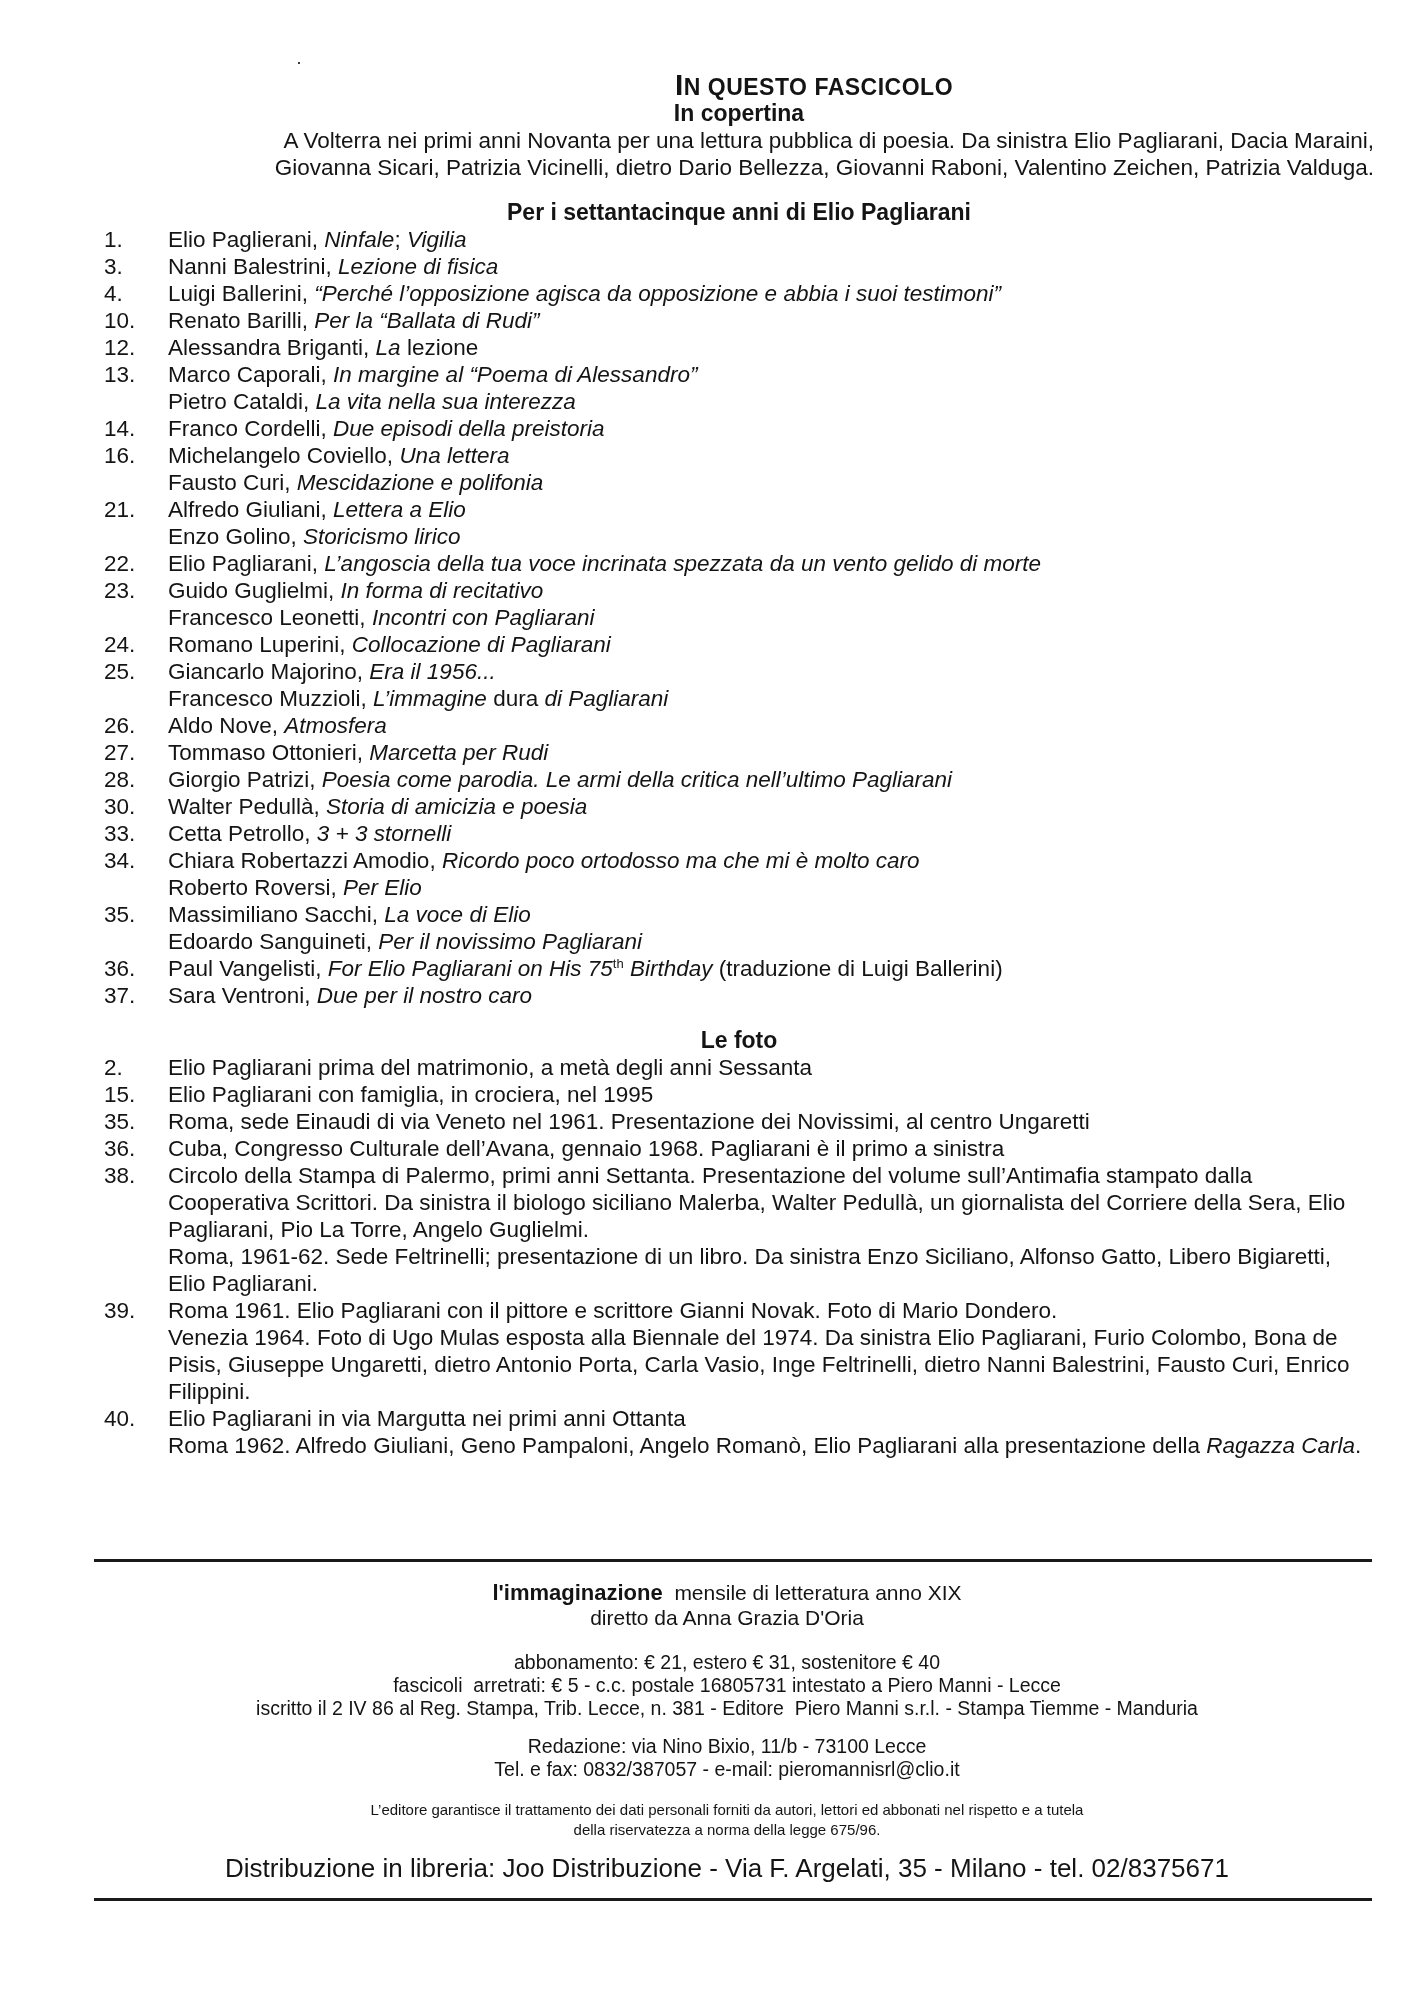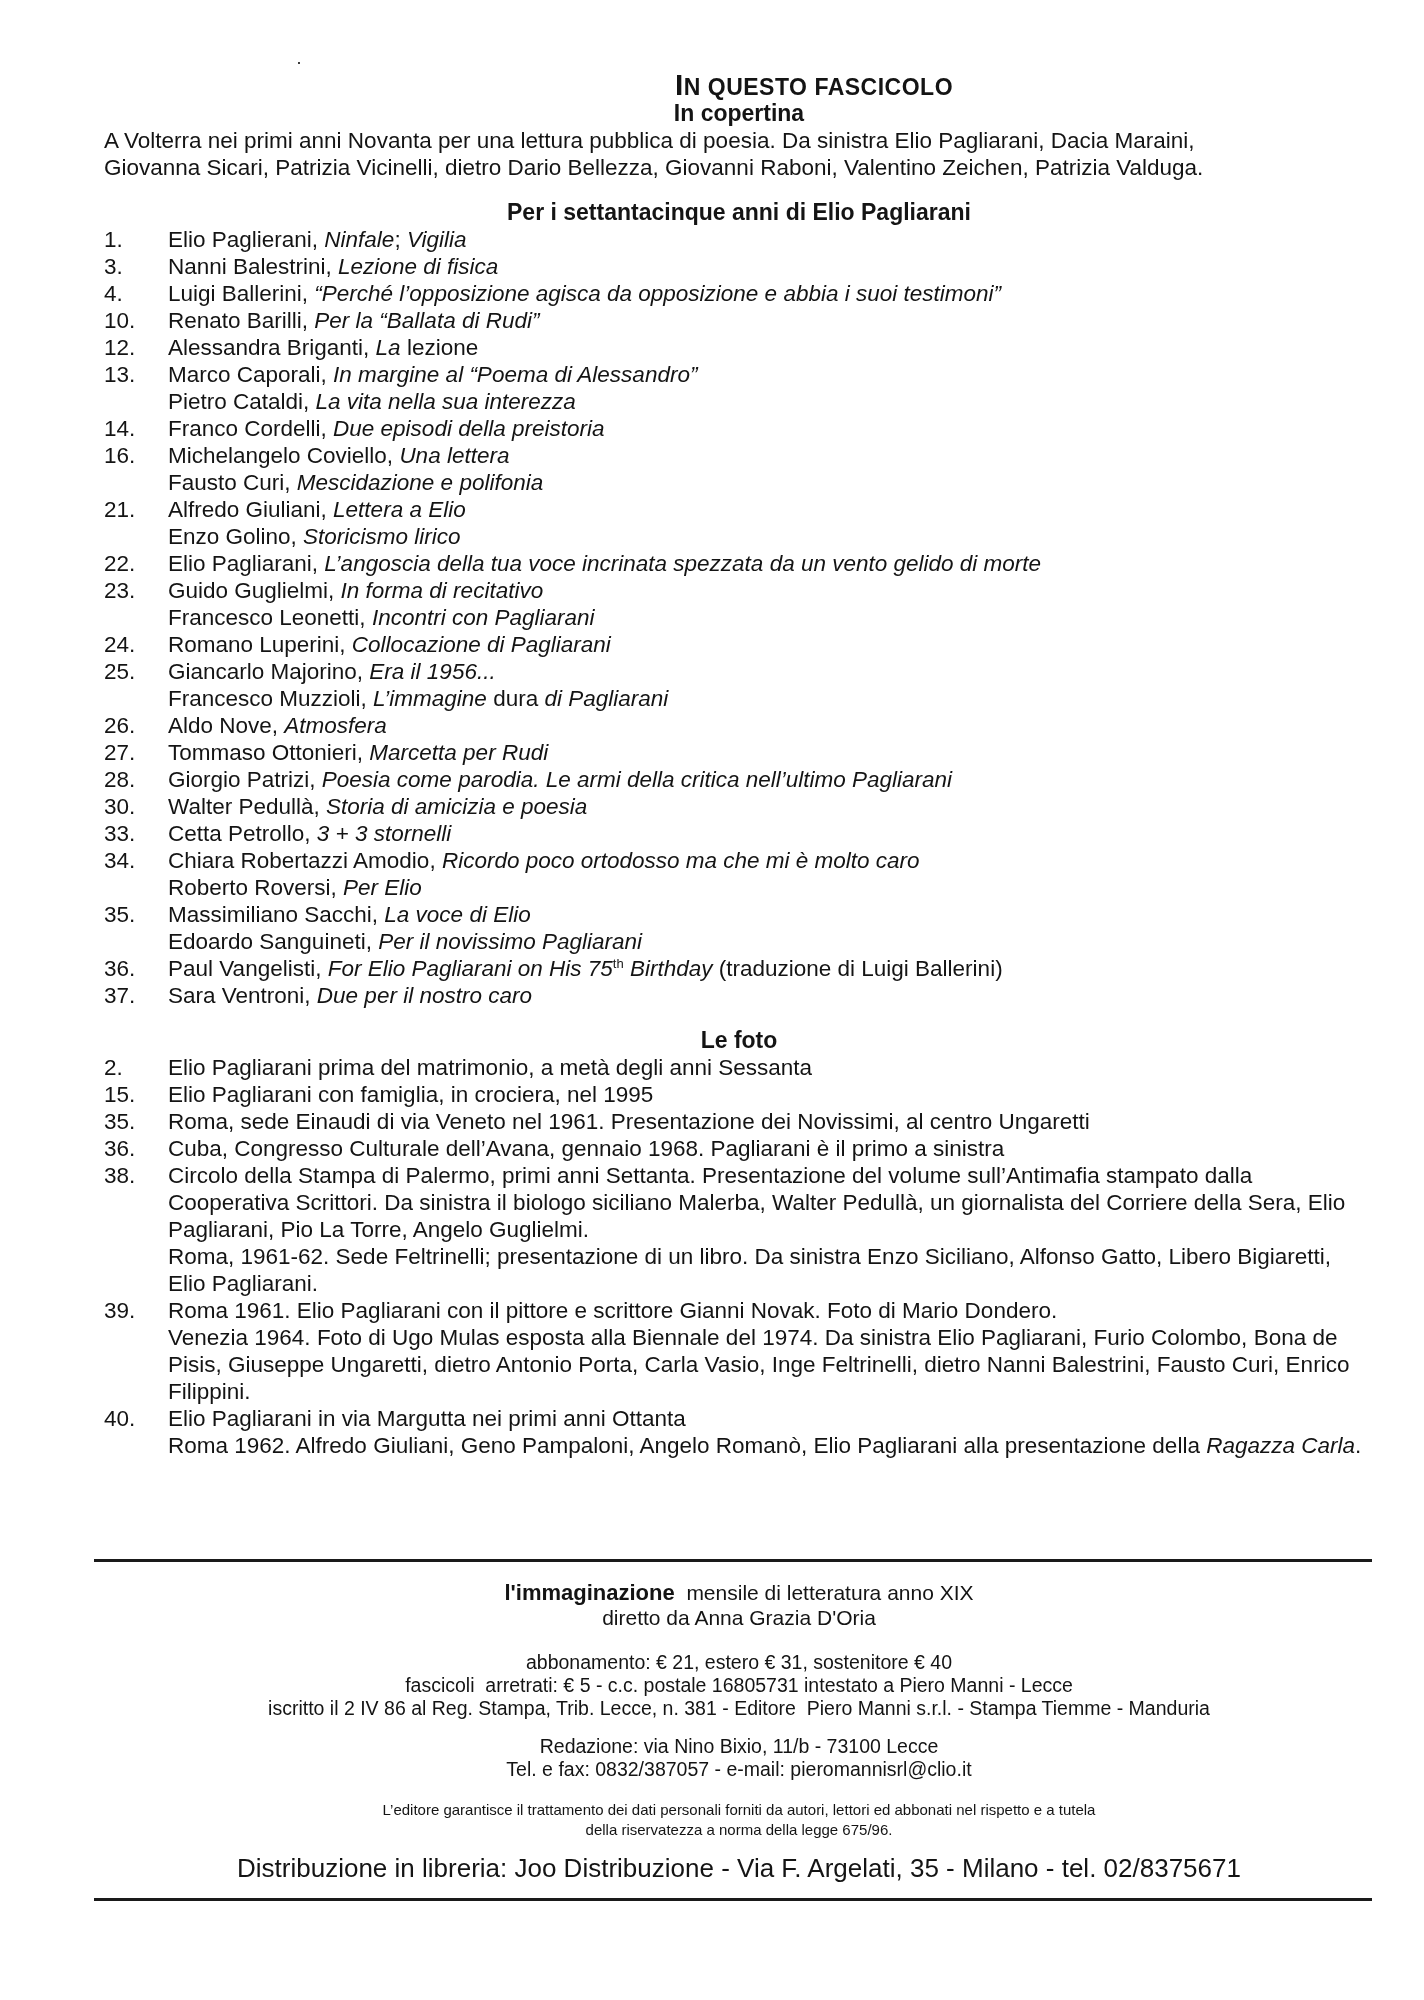--- a/index.html
+++ b/index.html
@@ -10,31 +10,31 @@
   .page { position: absolute; left: 104px; top: 0; width: 1270px; }
   .title {
     position: absolute; left: 0; top: 48px; width: 1270px; text-align: center;
     font-weight: bold; font-size: 30px; letter-spacing: 0.5px; padding-left: 150px; box-sizing: border-box;
   }
   .title .big { font-size: 30px; }
   .title .sc { font-size: 23px; }
   .dot { position: absolute; left: 296px; top: 52px; font-size: 18px; }
   .content { position: absolute; left: 0; top: 100px; width: 1270px; }
   .sec-h { font-weight: bold; font-size: 23px; line-height: 27px; margin: 0; text-align: center; }
-  .para { font-size: 22.5px; line-height: 27px; margin: 0; }
+  .para { font-size: 22.5px; line-height: 27px; margin: 0; text-align: right; }
   .gap { height: 18px; }
   .row { display: flex; font-size: 22.5px; line-height: 27px; }
   .row .num { width: 64px; flex: 0 0 64px; }
   .row .txt { flex: 1; }
   .row .txt i { font-style: italic; }
   sup { font-size: 13px; line-height: 0; }
   .rule { position: absolute; height: 3px; background: #1a1a1a; }
   .rule1 { left: 94px; top: 1559px; width: 1278px; }
   .rule2 { left: 94px; top: 1898px; width: 1278px; }
-  .footer { position: absolute; left: 104px; width: 1270px; text-align: center; }
+  .footer { position: absolute; left: 92px; width: 1270px; text-align: center; }
   .f1 { top: 1580px; font-size: 21px; line-height: 25px; }
   .f1 b { font-size: 22px; }
   .f2 { top: 1651px; font-size: 19.5px; line-height: 23px; }
   .f3 { top: 1735px; font-size: 19.5px; line-height: 23px; }
   .f4 { top: 1800px; font-size: 15px; line-height: 20px; }
   .f5 { top: 1855px; font-size: 26px; line-height: 26px; }
 </style>
 </head>
 <body>
 

